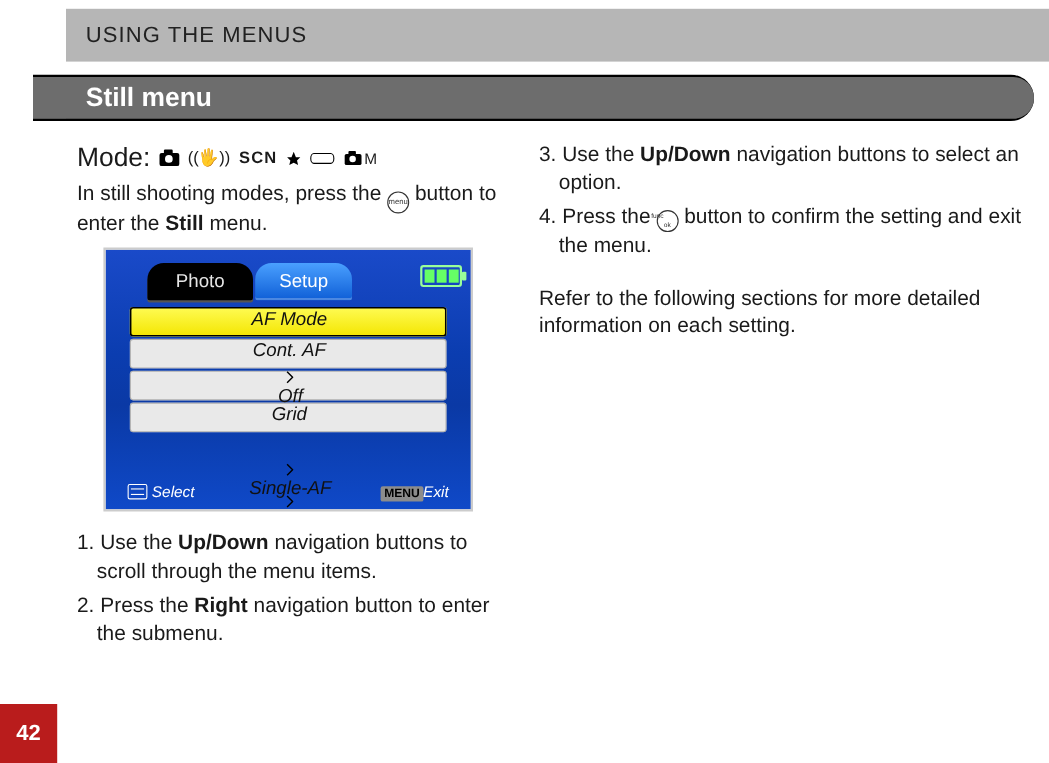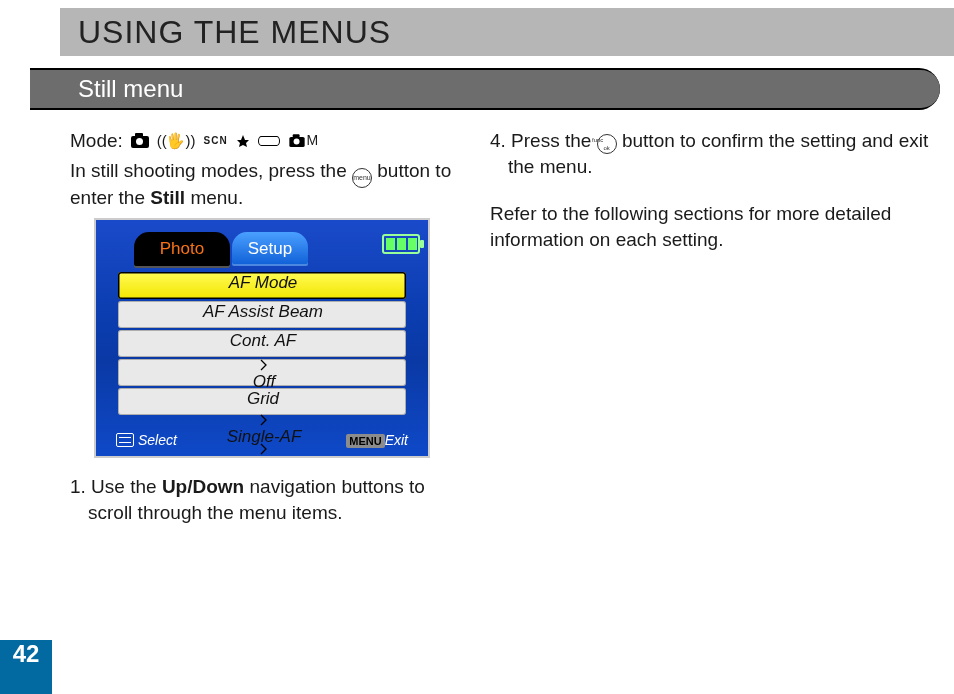--- a/index.html
+++ b/index.html
@@ -4,66 +4,66 @@
 <style>
   * { box-sizing: border-box; margin: 0; padding: 0; }
   html, body { width: 954px; height: 694px; font-family: "Segoe UI", "Helvetica Neue", Arial, sans-serif; background: #fff; color: #1a1a1a; }
   body { position: relative; }
 
   
   .titlebar {
     position: absolute; left: 60px; right: 0; top: 8px; height: 48px;
     background: #b6b6b6;
     display: flex; align-items: center; padding-left: 18px;
-    font-size: 32px; letter-spacing: 1px; font-weight: 400; color: #222;
+    font-size: 20px; letter-spacing: 1px; font-weight: 400; color: #222;
   }
   
   .subheader-wrap{
     position:absolute; left:30px; right:14px; top:68px; height:42px;
     background:#000; border-radius:0 21px 21px 0;
   }
   .subheader {
     position: absolute; left: 60px; right: 14px; top: 70px; height: 38px;
     background: #6d6d6d; border-radius: 0 19px 19px 0;
     display: flex; align-items: center; padding-left: 18px;
-    font-size: 24px; color: #fff; font-weight: 400;
+    font-size: 24px; color: #fff; font-weight: 700;
   }
   .subheader-leftcap{
      position:absolute; left:30px; top:70px; width:30px; height:38px; background:#6d6d6d;
   }
 
   
   .col { position: absolute; top: 128px; font-size: 19px; line-height: 1.35; }
   .col-left { left: 70px; width: 395px; }
   .col-right { left: 490px; width: 440px; }
 
   .mode-line { display:flex; align-items:center; gap:8px; margin-bottom:4px;}
-  .mode-line .word{font-size:19px;}
+  .mode-line .word{font-size:24px;}
   .icon { display:inline-flex; align-items:center; justify-content:center; }
 
   p { margin-bottom: 8px; }
   .b { font-weight: 700; }
 
   .btn-circle {
     display:inline-block; width:20px; height:20px; border:1.5px solid #333; border-radius:50%;
     position:relative; top:3px; font-size:7px; line-height:17px; text-align:center; color:#333;
     font-family: Arial, sans-serif;
   }
 
   
   .lcd {
     margin: 8px 0 16px 24px; width: 336px; height: 240px;
     border: 2px solid #ccc; background: linear-gradient(#1a4ac9, #0b3db0 40%, #0a39a5 60%, #0f49c8);
     position: relative; overflow:hidden;
   }
   .lcd-topbar { position:absolute; left:0; right:0; top:8px; height:38px; display:flex; align-items:flex-end; }
   .tab { height:34px; border-radius:15px 15px 2px 2px; display:flex; align-items:center; justify-content:center;
          font-size:17px; font-weight:500; position:relative; }
-  .tab-photo { margin-left:38px; width:96px; background:#000; color:#f97316; box-shadow: 0 2px 0 #555; justify-content: center;}
-  .tab-setup { margin-left:2px; width:76px;
+  .tab-photo { margin-left:38px; width:96px; background:#000; color:#e5e5e5; box-shadow: 0 2px 0 #555; justify-content: center;}
+  .tab-setup { margin-left:2px; width:88px;
     background: linear-gradient(#4aa0ff,#0e5ed6); color:#fff; box-shadow: inset 0 -2px 0 rgba(255,255,255,.25);}
   .battery { position:absolute; right:8px; top:14px; width:38px; height:20px; border:2px solid #9f9; border-radius:3px; }
   .battery:after{content:""; position:absolute; right:-6px; top:4px; width:4px; height:8px; background:#9f9; border-radius:1px;}
   .battery span{position:absolute; top:2px; bottom:2px; width:9px; background:#6f6;}
   .battery span:nth-child(1){left:2px;} .battery span:nth-child(2){left:13px;} .battery span:nth-child(3){left:24px;}
 
   .menu-list { position:absolute; left:22px; right:22px; top:52px; }
   .menu-row { height:27px; display:flex; align-items:center; background:#e9e9e9; border-radius:3px; margin-bottom:2px;
               font-family: "Arial", sans-serif; font-size:17px; color:#111; padding:0 8px 0 10px; font-style:italic; font-weight:400;
               box-shadow: inset 0 0 0 1px rgba(0,0,0,.25); flex-direction: column;}
@@ -76,31 +76,31 @@
   .lcd-footer{ position:absolute; left:0; right:0; bottom:4px; height:24px; display:flex; justify-content:space-between;
     padding:0 20px; color:#fff; font-size:14px; font-style:italic; font-family:Arial,sans-serif; align-items:center;}
   .lcd-footer .left{display:flex; align-items:center; gap:4px;text-align:right;}
   .lcd-footer .menu-tag{background:#8c8c8c; color:#000; font-style:normal; font-size:11px; padding:1px 3px; border-radius:2px; font-weight:bold;}
   .lcd-footer .nav-icon{width:18px;height:14px;border:1px solid #fff;border-radius:2px;position:relative;}
   .lcd-footer .nav-icon:before,.lcd-footer .nav-icon:after{content:"";position:absolute;left:2px;right:2px;height:1px;background:#fff;}
   .lcd-footer .nav-icon:before{top:3px;} .lcd-footer .nav-icon:after{bottom:3px;}
 
   
   .pagenum {
-    position: absolute; left: 0; bottom: 0; width: 52px; height: 54px; background: #0369a1;
-    display:flex; justify-content:center; color:#fff; font-size:24px; font-weight:600;
+    position: absolute; left: 0; bottom: 0; width: 52px; height: 54px; background: #b91c1c;
+    display:flex; align-items:center; justify-content:center; color:#fff; font-size:20px; font-weight:600;
   }
 
   ol { list-style:none; }
   ol li { margin-bottom:6px; text-indent:-18px; padding-left:18px;}
   .cam-body{width:18px;height:12px;background:#000;border-radius:2px;position:relative;display:inline-block;top:1px;}
   .cam-body:before{content:"";position:absolute;left:4px;top:-3px;width:8px;height:4px;background:#000;border-radius:1px 1px 0 0;}
   .cam-body:after{content:"";position:absolute;left:5px;top:2px;width:7px;height:7px;border-radius:50%;background:#fff;}
   .hand{font-size:15px;}
-  .scn{font-size:10px; font-weight:600; letter-spacing:1px;}
+  .scn{font-size:15px; font-weight:600; letter-spacing:1px;}
   .night{display:inline-block;width:14px;height:14px;position:relative;}
   .night svg{position:absolute;inset:0;}
   .pano{display:inline-block;width:22px;height:10px;border:1.5px solid #000;border-radius:4px/6px;background:#fff;}
   .mmode{display:inline-flex;align-items:center;gap:1px;}
   .mmode .cam-body{transform:scale(.85);}
   .mmode .mtxt{font-size:14px;font-weight:400;}
 </style>
 </head>
 <body>
 
@@ -158,29 +158,20 @@
         <div class="menu-row sel">
           <span class="label">AF Mode</span>
           <span class="arrow">
             <svg width="7" height="12">
               <path d="M1 1 L6 6 L1 11" stroke="#000" stroke-width="1.3" fill="none"></path>
             </svg>
           </span>
           <span class="val">Single-AF</span>
         </div>
         <div class="menu-row">
-          <span class="label">AF Assist Beam</span>
-          <span class="arrow">
-            <svg width="7" height="12">
-              <path d="M1 1 L6 6 L1 11" stroke="#000" stroke-width="1.3" fill="none"></path>
-            </svg>
-          </span>
-          <span class="val">On</span>
-        </div>
-        <div class="menu-row">
           <span class="label">Cont. AF</span>
           <span class="arrow">
             <svg width="7" height="12">
               <path d="M1 1 L6 6 L1 11" stroke="#000" stroke-width="1.3" fill="none"></path>
             </svg>
           </span>
           <span class="val">Off</span>
         </div>
         <div class="menu-row">
           <span class="arrow">
@@ -208,26 +199,32 @@
       <span>
         <span class="menu-tag">MENU</span><span>Exit</span>
       </span>
     </div>
   </div>
 
   <ol>
     <li>
       <span>1. Use the </span><span class="b">Up/Down</span><span> navigation buttons to scroll through the menu items.</span>
     </li>
+    <li>
+      <span>2. Press the </span><span class="b">Right</span><span> navigation button to enter the submenu.</span>
+    </li>
   </ol>
 </div>
 
 <div class="col col-right">
   <ol>
     <li>
+      <span>3. Use the </span><span class="b">Up/Down</span><span> navigation buttons to select an option.</span>
+    </li>
+    <li>
       <span>4. Press the </span><span class="btn-circle" style="font-size:6px;line-height:8px;padding-top:1px;">func<br>ok</span><span> button to confirm the setting and exit the menu.</span>
     </li>
   </ol>
   <p style="margin-top:22px;">Refer to the following sections for more de­tailed information on each setting.</p>
 </div>
 
 <div class="pagenum">
   <span>42</span>
 </div>
 

